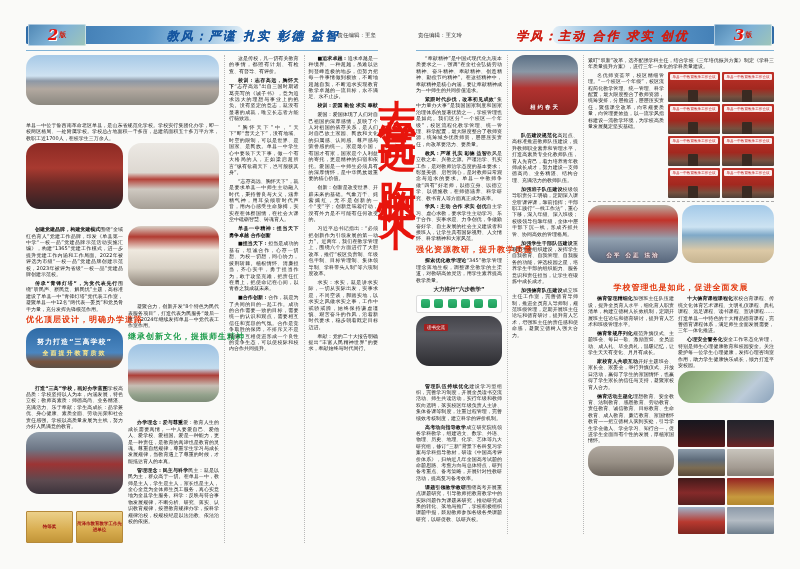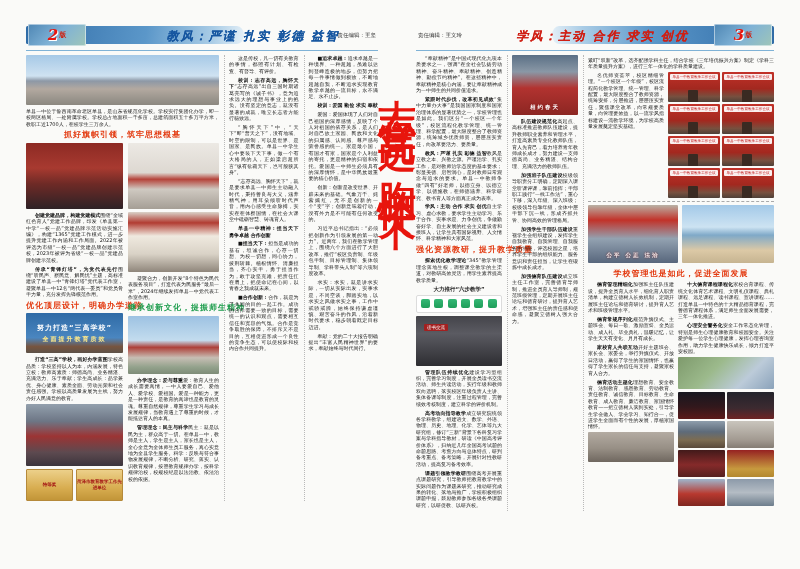--- a/index.html
+++ b/index.html
@@ -52,21 +52,21 @@
   
   .para{margin:0 0 2.5px 0;font-size:5px;line-height:6.4px;text-align:justify;text-indent:1.8em;}
   .plead{color:#111;}
   .caption{font-size:5px;line-height:6.4px;text-align:justify;margin:2px 0 2px 0;}
   .hl{margin:3px 0 3px 0;text-align:center;font-weight:bold;font-size:8px;letter-spacing:1px;line-height:1.2;white-space:nowrap;}
   .hl-red{color:#e33a10;}
   .hl-green{color:#1f9e4e;}
   .centerbold{font-size:5.5px;font-weight:bold;text-align:center;margin:2px 0;}
 
   
-  .ph{border-radius:1px;margin-bottom:3px;position:relative;overflow:hidden;}
+  .ph{border-radius:13px;margin-bottom:17px;position:relative;overflow:hidden;}
   .p-campus{height:50px;background:linear-gradient(180deg,#a6c9e7 0%,#cfe2f1 42%,#8d98a6 52%,#b3a9a0 68%,#99948c 88%,#8c8880 100%);}
   .p-exred{height:66px;background:linear-gradient(180deg,#8d2a24 0%,#a83a30 38%,#6e2a26 62%,#2e2226 100%);}
   .p-exwhite{height:66px;background:linear-gradient(180deg,#ece9e4 0%,#ddd8d1 45%,#b5433a 55%,#cfc9c1 70%,#a59e95 100%);}
   .p-lobby{height:60px;background:linear-gradient(180deg,#d9d2c8 0%,#b23c32 18%,#efe9df 40%,#d9d2c6 70%,#8f867b 100%);}
   .p-bannerblue{height:40px;background:linear-gradient(180deg,#2f6ba6 0%,#4a86c0 62%,#77543f 84%,#5c5148 100%);
      display:flex;flex-direction:column;align-items:center;justify-content:center;gap:2px;}
   .p-bannerblue .bl1{color:#fff;font-weight:bold;font-size:7px;letter-spacing:1px;}
   .p-bannerblue .bl2{color:#ffe98a;font-weight:bold;font-size:6px;letter-spacing:2px;}
   .p-students{height:62px;background:linear-gradient(180deg,#93a0ad 0%,#6d7685 28%,#9c3434 52%,#5d4a50 78%,#3c343c 100%);}
   .awardrow{display:flex;gap:3px;}
@@ -117,21 +117,20 @@
       </div>
       <div class="slogan slogan-blue">教风：严谨 扎实 彰德 益智</div>
       <div class="editor ed-r">责任编辑：王坚</div>
     </div>
     <div class="hrule"></div>
 
     <div class="cols">
       <div class="colAB">
         <div class="ph p-campus"></div>
         <p class="caption">单县一中位于鲁西南革命老区单县，是山东省规范化学校。学校实行集团化办学，即一校两区格局、一处附属学校。学校总占地面积一千多亩，总建筑面积五十多万平方米，教职工近1700人，在校学生三万余人。</p>
-        <h2 class="hl hl-red">抓好旗帜引领，筑牢思想根基</h2>
         <div class="ab">
           <div class="colA">
             <div class="ph p-exred"></div>
             <div class="flow">
 
                 <p class="para"><b class="plead">创建党建品牌，构建党建模式</b><span class="ptext">围绕“全域红色育人”党建工作品牌，印发《单县第一中学“一校一品”党建品牌示范活动实施汇编》，构建“1365”党建工作模式，进一步提升党建工作内涵和工作局面。2022年被评选为市级“一校一品”党建品牌创建示范校，2023年被评为省级“一校一品”党建品牌创建示范校。</span></p>
 
                 <p class="para"><b class="plead">传承“青锋灯塔”，为党代表先行</b><span class="ptext">围绕“听民声、察民意、解民忧”主题，高标准建设了单县一中“青锋灯塔”党代表工作室，凝聚单县一中12名“两代表一委员”和党员骨干力量，充分发挥先锋模范作用。</span></p>
               </div>
             <h2 class="hl hl-red">优化顶层设计，明确办学道路</h2>

